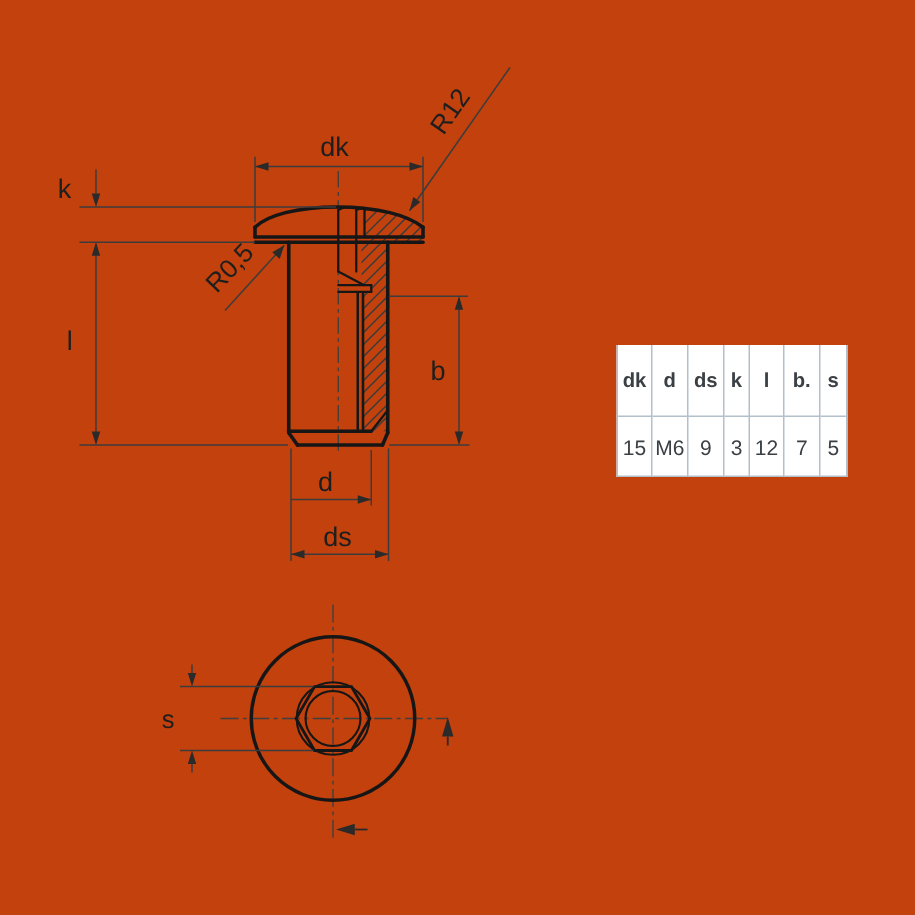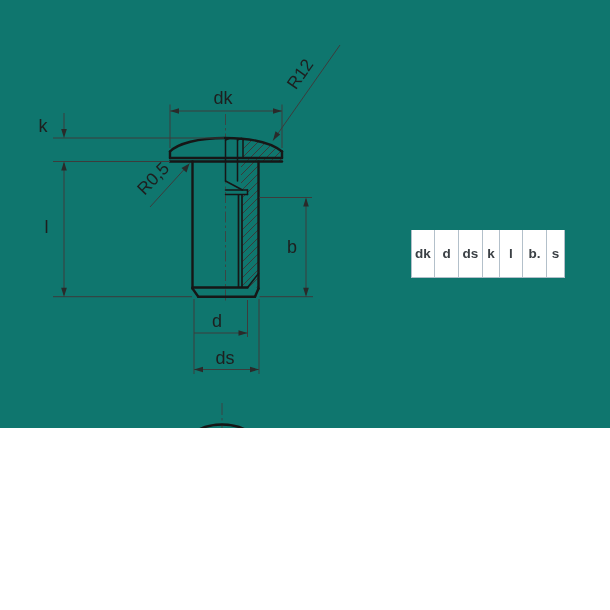--- a/index.html
+++ b/index.html
@@ -1,16 +1,16 @@
 <!DOCTYPE html>
 <html><head>
 <meta charset="utf-8">
 <style>
   html,body{margin:0;padding:0;background:#fff;}
-  .canvas{position:relative;width:610px;height:428px;background:#0f766e;overflow:hidden;
+  .canvas{position:relative;width:610px;height:610px;background:#c2410c;overflow:hidden;
           font-family:"Liberation Sans", sans-serif;}
   .canvas svg{position:absolute;left:0;top:0;}
   svg text{font-family:"Liberation Sans", sans-serif;fill:#1e1e1e;}
   .dim-label{font-size:18px;}
   .dim-label-small{font-size:17px;}
   .radius-label{font-size:17.5px;}
   table.dtable{position:absolute;left:411px;top:230px;border-collapse:collapse;
                table-layout:fixed;background:#fff;}
   table.dtable td{border:1px solid #b3c0ca;text-align:center;vertical-align:middle;
                   padding:0;font-size:13.5px;color:#3b4045;}
@@ -174,16 +174,25 @@
     <tbody>
         <tr class="hrow">
       <td>dk</td>
       <td>d</td>
       <td>ds</td>
       <td>k</td>
       <td>l</td>
       <td>b.</td>
       <td>s</td>
     </tr>
+    <tr class="vrow">
+      <td>15</td>
+      <td>M6</td>
+      <td>9</td>
+      <td>3</td>
+      <td>12</td>
+      <td>7</td>
+      <td>5</td>
+    </tr>
   </tbody>
     </table>
 
 </div>
 
 </body></html>

